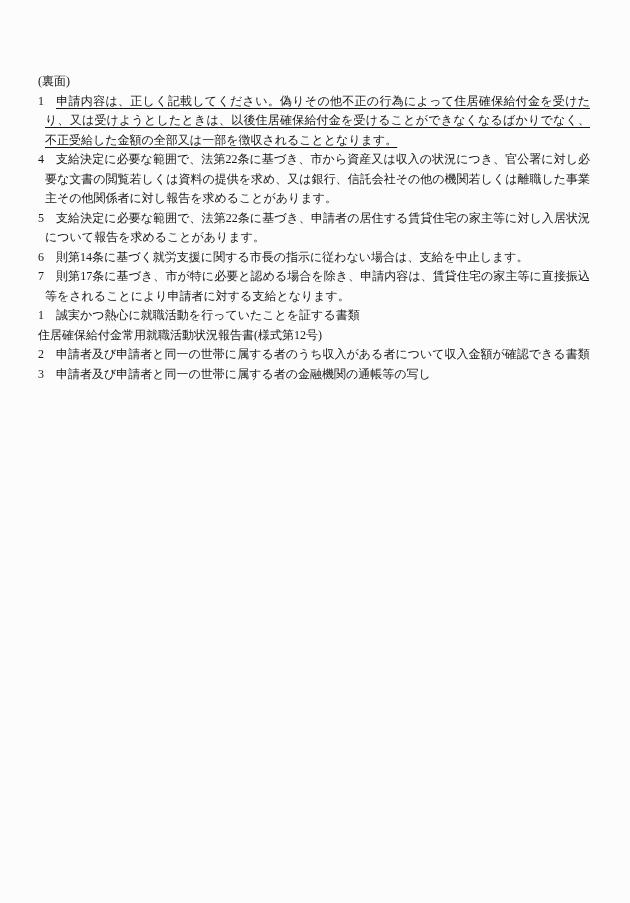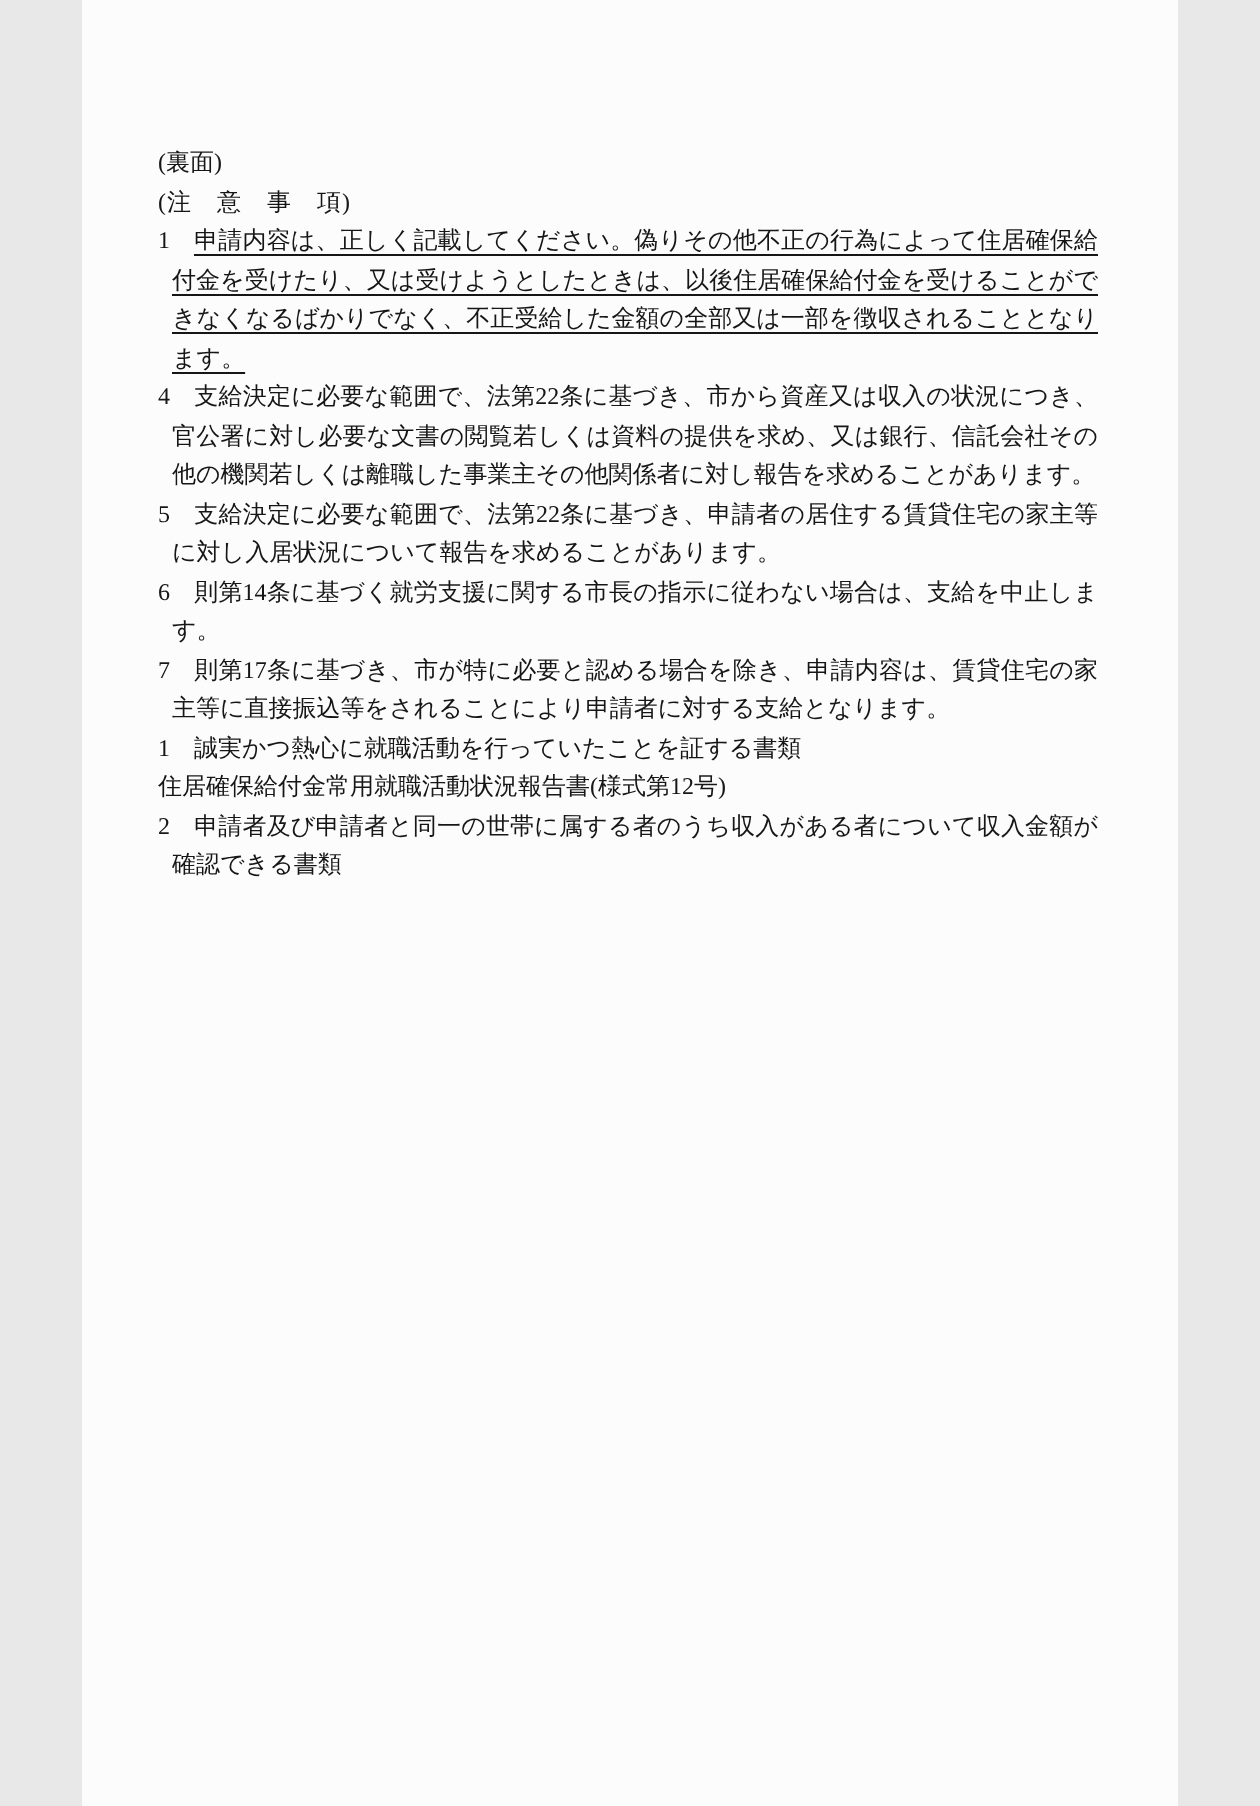--- a/index.html
+++ b/index.html
@@ -1,18 +1,18 @@
 <!DOCTYPE html>
 <html lang="ja"><head>
 <meta charset="utf-8">
 <style>
   html, body { margin: 0; padding: 0; background: #e8e8e8; }
   .page {
     position: relative;
-    width: 548px;
+    width: 630px;
     height: 903px;
     margin: 0 auto;
     background: #fcfcfc;
     box-sizing: border-box;
     padding: 72px 40px 0 38px;
     font-family: "Liberation Serif", "DejaVu Serif", serif;
     font-size: 12px;
     line-height: 19.5px;
     color: #161616;
     overflow: hidden;
@@ -35,21 +35,20 @@
   .example-label { margin-right: 6px; }
   .example-line2 { margin-left: 33px; }
 </style>
 </head>
 <body>
 
 <div class="page">
 
   <p class="backside">(裏面)</p>
 
-  <p class="sec-heading notes-heading">(注　意　事　項)</p>
 
   <p class="item first"><span class="num">1</span><span class="u">申請内容は、正しく記載してください。偽りその他不正の行為によって住居確保給付金を受けたり、又は受けようとしたときは、以後住居確保給付金を受けることができなくなるばかりでなく、不正受給した金額の全部又は一部を徴収されることとなります。</span></p>
 
 
 
   <p class="item"><span class="num">4</span><span>支給決定に必要な範囲で、法第22条に基づき、市から資産又は収入の状況につき、官公署に対し必要な文書の閲覧若しくは資料の提供を求め、又は銀行、信託会社その他の機関若しくは離職した事業主その他関係者に対し報告を求めることがあります。</span></p>
 
   <p class="item"><span class="num">5</span><span>支給決定に必要な範囲で、法第22条に基づき、申請者の居住する賃貸住宅の家主等に対し入居状況について報告を求めることがあります。</span></p>
 
   <p class="item"><span class="num">6</span><span>則第14条に基づく就労支援に関する市長の指示に従わない場合は、支給を中止します。</span></p>
@@ -57,14 +56,15 @@
   <p class="item"><span class="num">7</span><span>則第17条に基づき、市が特に必要と認める場合を除き、申請内容は、賃貸住宅の家主等に直接振込等をされることにより申請者に対する支給となります。</span></p>
 
 
   <p class="item first"><span class="num">1</span><span>誠実かつ熱心に就職活動を行っていたことを証する書類</span></p>
 
 
   <p class="example-line2"><span>住居確保給付金常用就職活動状況報告書(様式第12号)</span></p>
 
   <p class="item"><span class="num">2</span><span>申請者及び申請者と同一の世帯に属する者のうち収入がある者について収入金額が確認できる書類</span></p>
 
+  <p class="item no-gap"><span class="num">3</span><span>申請者及び申請者と同一の世帯に属する者の金融機関の通帳等の写し</span></p>
 
 </div>
 
 </body></html>

